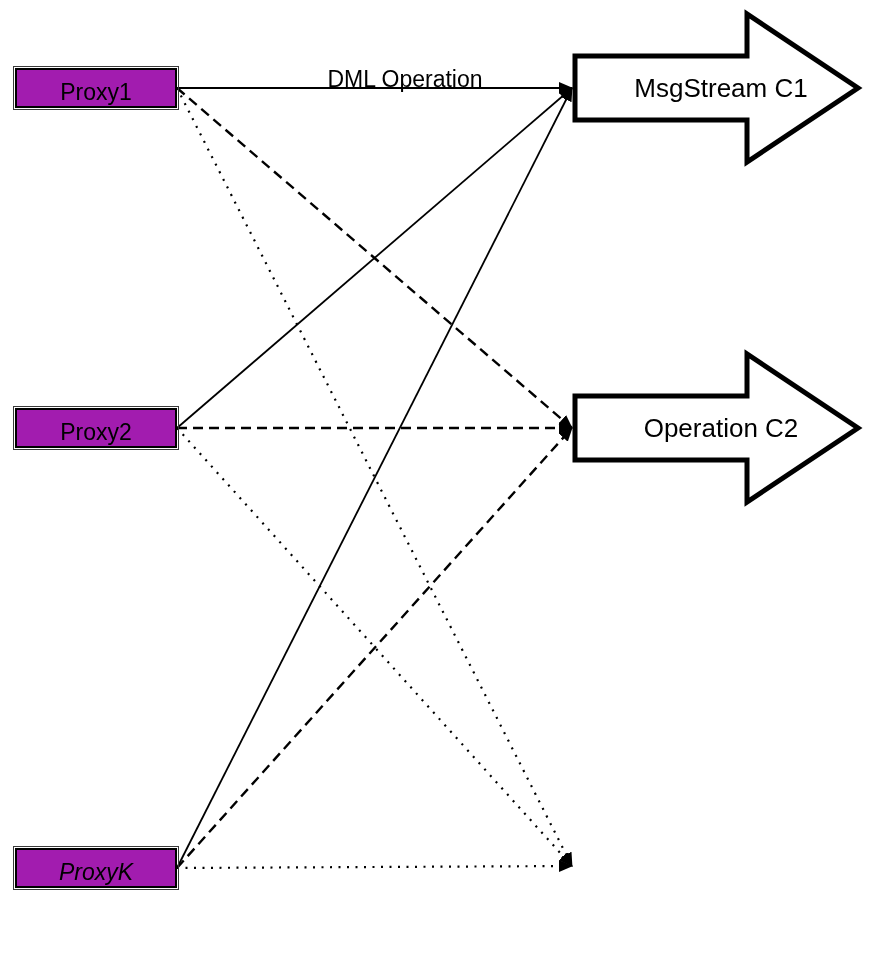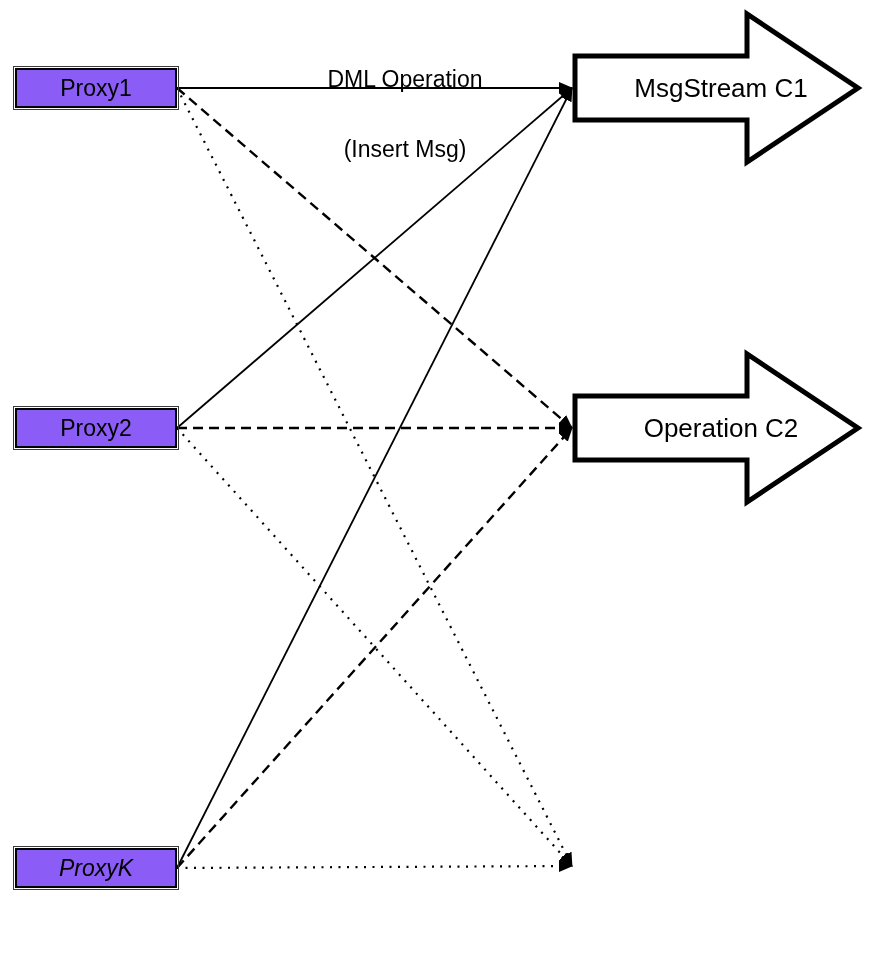--- a/index.html
+++ b/index.html
@@ -40,26 +40,26 @@
     white-space: nowrap;
   }
   .top-label span { display: block; margin-top: 44px; }
 
   .proxy-box {
     position: absolute;
     left: 15px;
     width: 162px;
     height: 40px;
     box-sizing: border-box;
-    background: #8b5cf6;
+    background: #a21caf;
     border: 2px solid #000000;
     outline: 1px solid #3a3a3a;
     outline-offset: 1px;
     display: flex;
-    align-items: center;
+    align-items: flex-end;
     justify-content: center;
     font-size: 23px;
     z-index: 2;
   }
   #proxy-node-1 { top: 68px; }
   #proxy-node-2 { top: 408px; }
   #proxy-node-k { top: 848px; font-style: italic; }
 
   .stream-node {
     position: absolute;
@@ -114,21 +114,20 @@
         <line x1="177" y1="428" x2="572" y2="428" class="conn-dashed" marker-end="url(#arrowhead)"></line>
         <line x1="177" y1="428" x2="572" y2="866" class="conn-dotted" marker-end="url(#arrowhead)"></line>
         <line x1="177" y1="868" x2="572" y2="88" class="conn-solid" marker-end="url(#arrowhead)"></line>
         <line x1="177" y1="868" x2="572" y2="428" class="conn-dashed" marker-end="url(#arrowhead)"></line>
         <line x1="177" y1="868" x2="572" y2="866" class="conn-dotted" marker-end="url(#arrowhead)"></line>
       </g>
   </svg>
 
   <div class="top-label">
     <span>DML Operation</span>
-    <span>(Insert Msg)</span>
   </div>
 
   <div id="proxy-node-1" class="proxy-box">
     <span>Proxy1</span>
   </div>
   <div id="proxy-node-2" class="proxy-box">
     <span>Proxy2</span>
   </div>
   <div id="proxy-node-k" class="proxy-box">
     <span>ProxyK</span>

